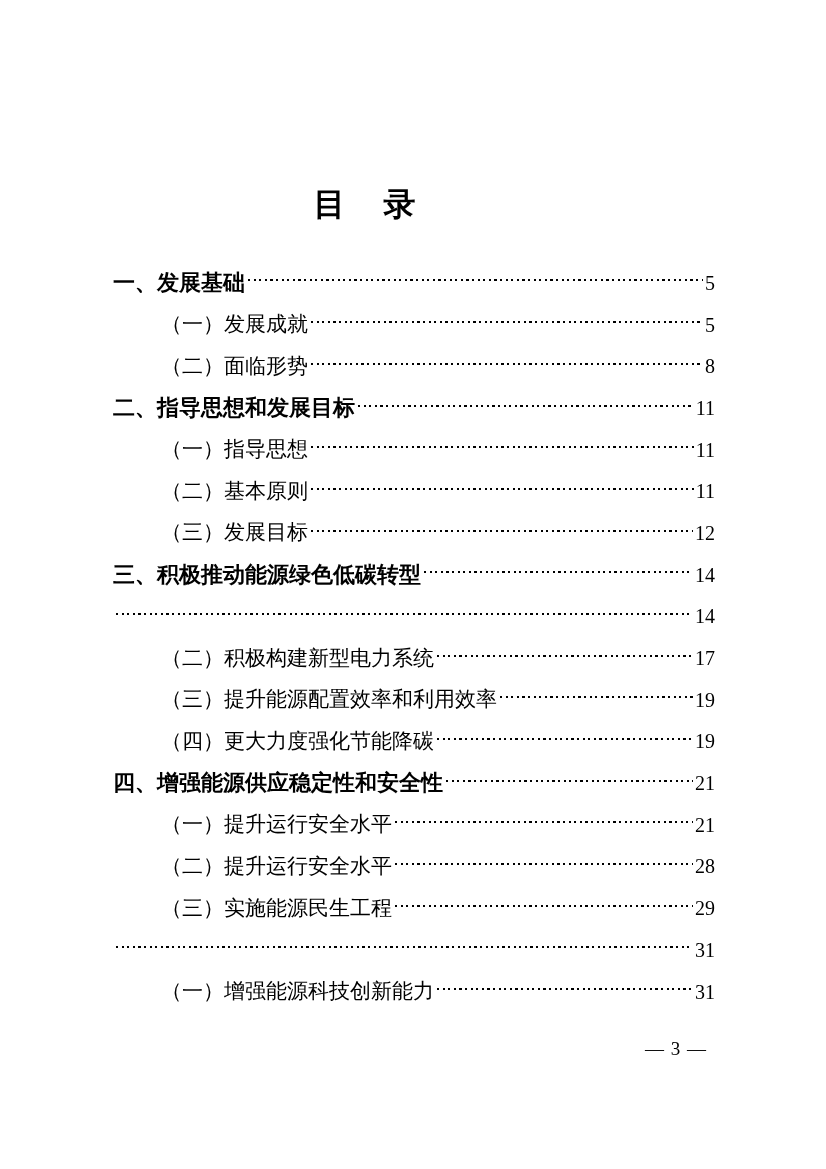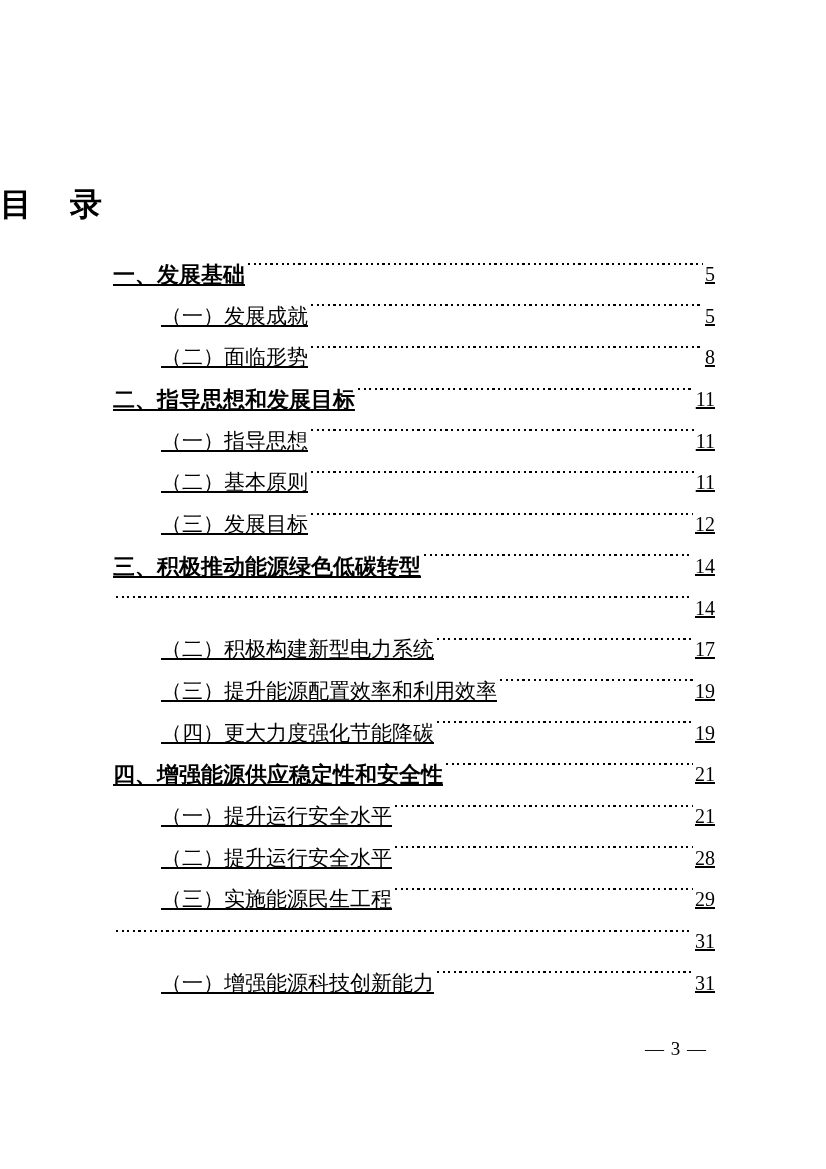--- a/index.html
+++ b/index.html
@@ -4,32 +4,31 @@
 <style>
   html,body{margin:0;padding:0;}
   body{
     width:826px;height:1169px;
     background:#ffffff;color:#000000;
     font-family:"Liberation Serif",serif;
     position:relative;overflow:hidden;
   }
   .doc-title{
     position:absolute;top:183px;left:0;width:732px;
-    text-align:left;
+    text-align:center;
     font-size:32px;font-weight:bold;
     letter-spacing:3px;
     font-family:"Liberation Serif",serif;
   }
   .toc{
     position:absolute;left:113px;top:262px;width:602px;
   }
   .row{
-    display:flex;align-items:flex-start;
+    display:flex;align-items:center;
     height:41.7px;
-    text-decoration:underline;
   }
   .lbl{white-space:nowrap;}
   .l1 .lbl{
     font-family:"Liberation Sans",sans-serif;
     font-weight:bold;font-size:22px;line-height:26px;
   }
   .l2 .lbl{
     font-family:"Liberation Serif",serif;
     font-size:21px;line-height:25px;padding-left:48px;
   }

